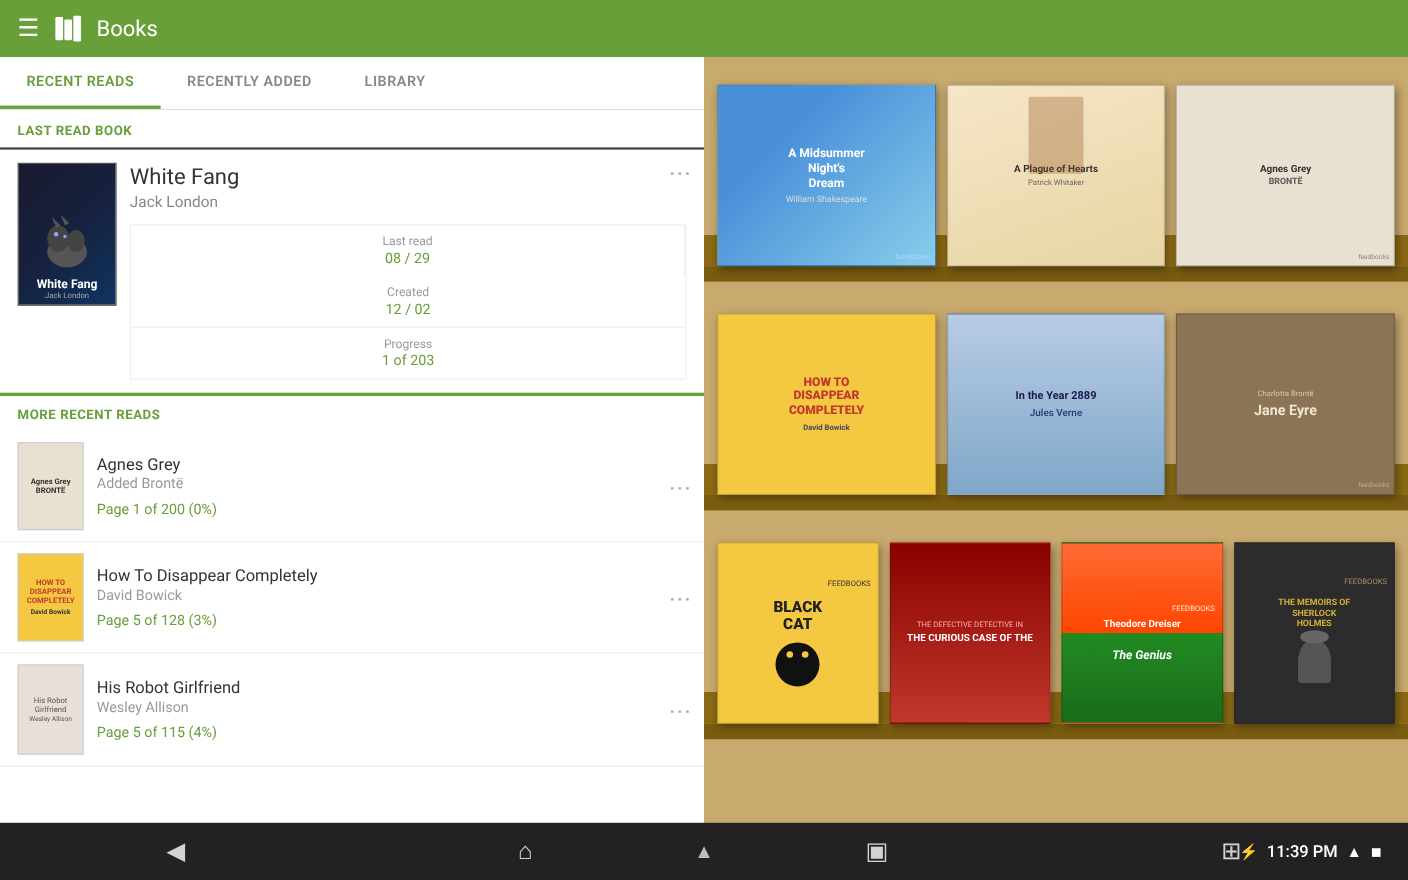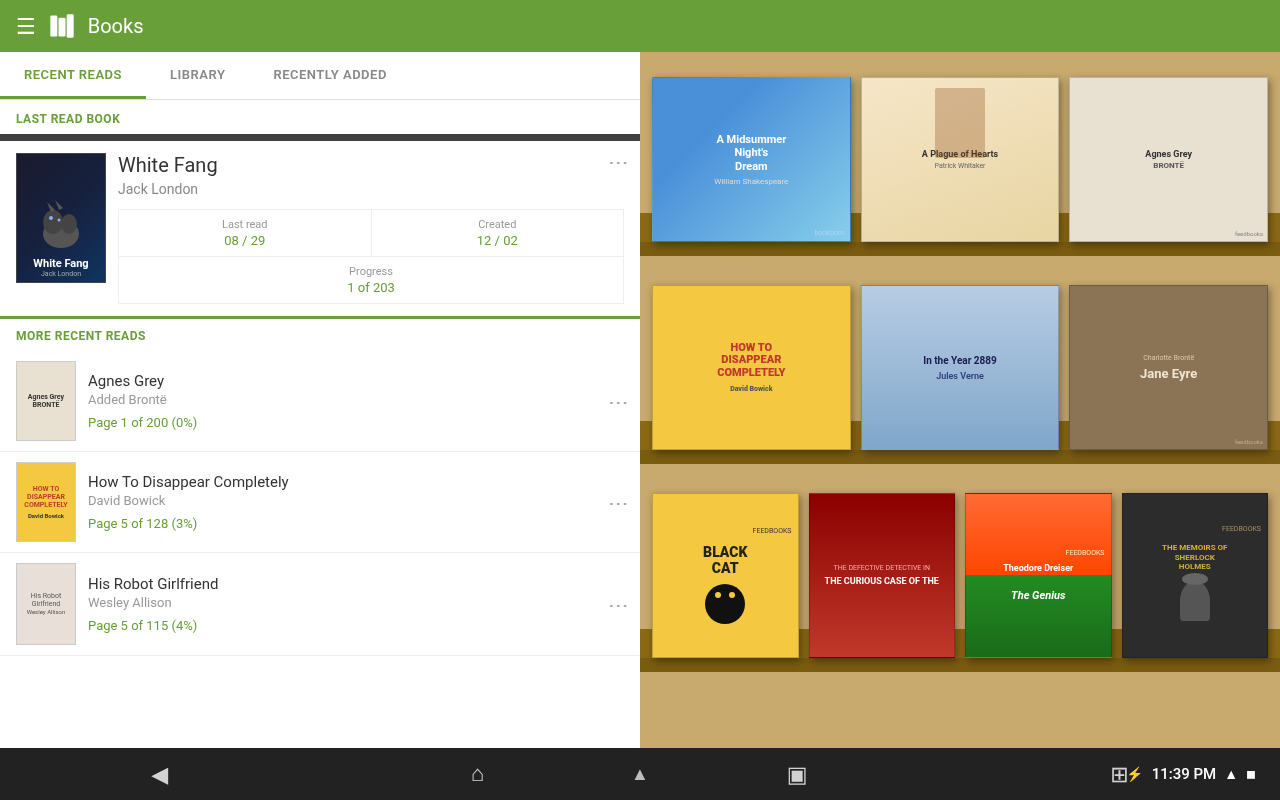--- a/index.html
+++ b/index.html
@@ -68,21 +68,21 @@
     }
 
     
     .section-header {
       padding: 12px 16px 8px;
       font-size: 12px;
       font-weight: 700;
       color: #689F38;
       text-transform: uppercase;
       letter-spacing: 0.5px;
-      border-bottom: 7px solid #404040;
+      border-bottom: 2px solid #404040;
     }
 
     
     #last-read-book {
       padding: 12px 16px;
       display: flex;
       gap: 12px;
     }
 
     .last-read-details {
@@ -98,20 +98,21 @@
     }
 
     
     .book-meta-table {
       border: 1px solid #eee;
       margin-top: 12px;
     }
     .book-meta-row {
       display: flex;
       border-bottom: 1px solid #eee;
+      flex-direction: column;
     }
     .book-meta-row:last-child { border-bottom: none; }
     .book-meta-cell {
       flex: 1;
       padding: 8px 12px;
       text-align: center;
       border-right: 1px solid #eee;
     }
     .book-meta-cell:last-child { border-right: none; }
     .book-meta-cell.full { flex: 2; border-right: none; }
@@ -362,22 +363,22 @@
   </div>
   <span style="color:white;font-size:20px;font-weight:400;">Books</span>
 </div>
 
 <div id="main">
 
   <div id="left-panel">
 
     <div id="tabbar">
       <div class="tab active">Recent Reads</div>
+      <div class="tab">Recently Added</div>
       <div class="tab">Library</div>
-      <div class="tab">Recently Added</div>
     </div>
 
     <div class="section-header">LAST READ BOOK</div>
 
     <div id="last-read-book">
 
       <div class="whitefang-cover">
         <svg class="whitefang-wolf" viewBox="0 0 60 60" fill="none">
           <ellipse cx="30" cy="40" rx="18" ry="14" fill="#555"></ellipse>
           <ellipse cx="22" cy="28" rx="10" ry="12" fill="#444"></ellipse>

